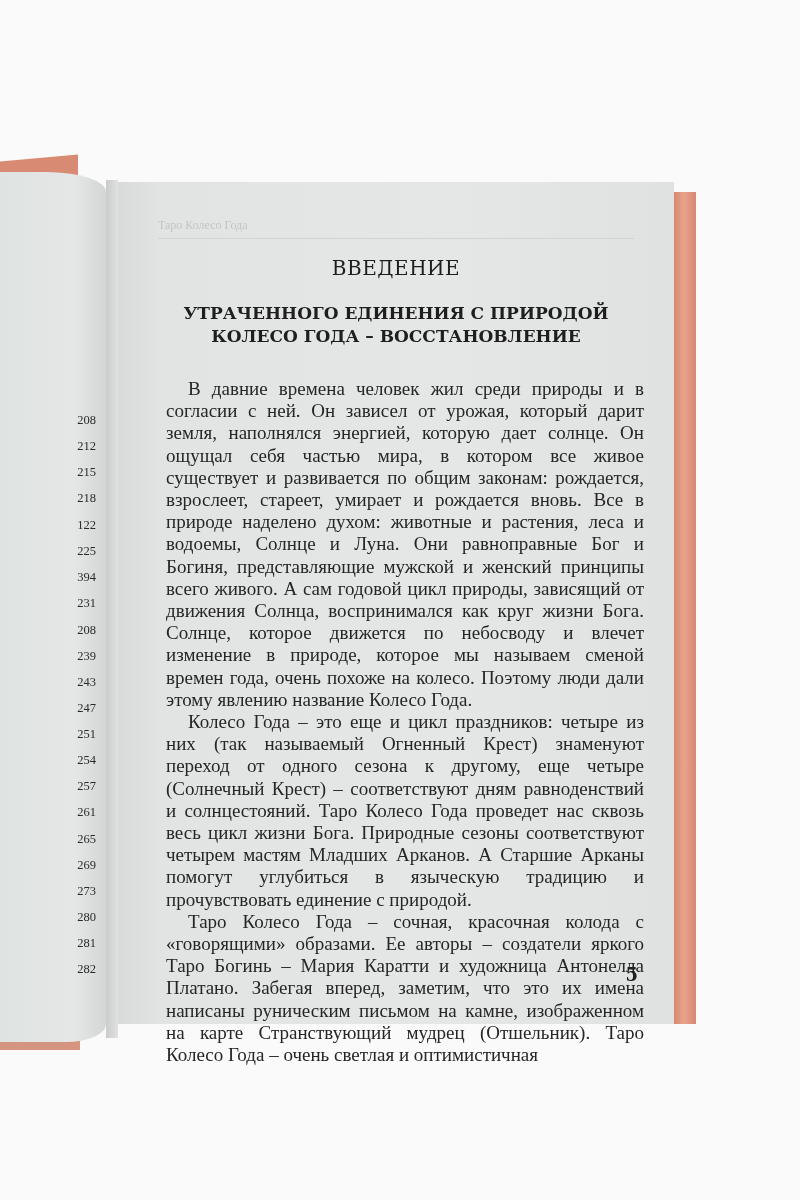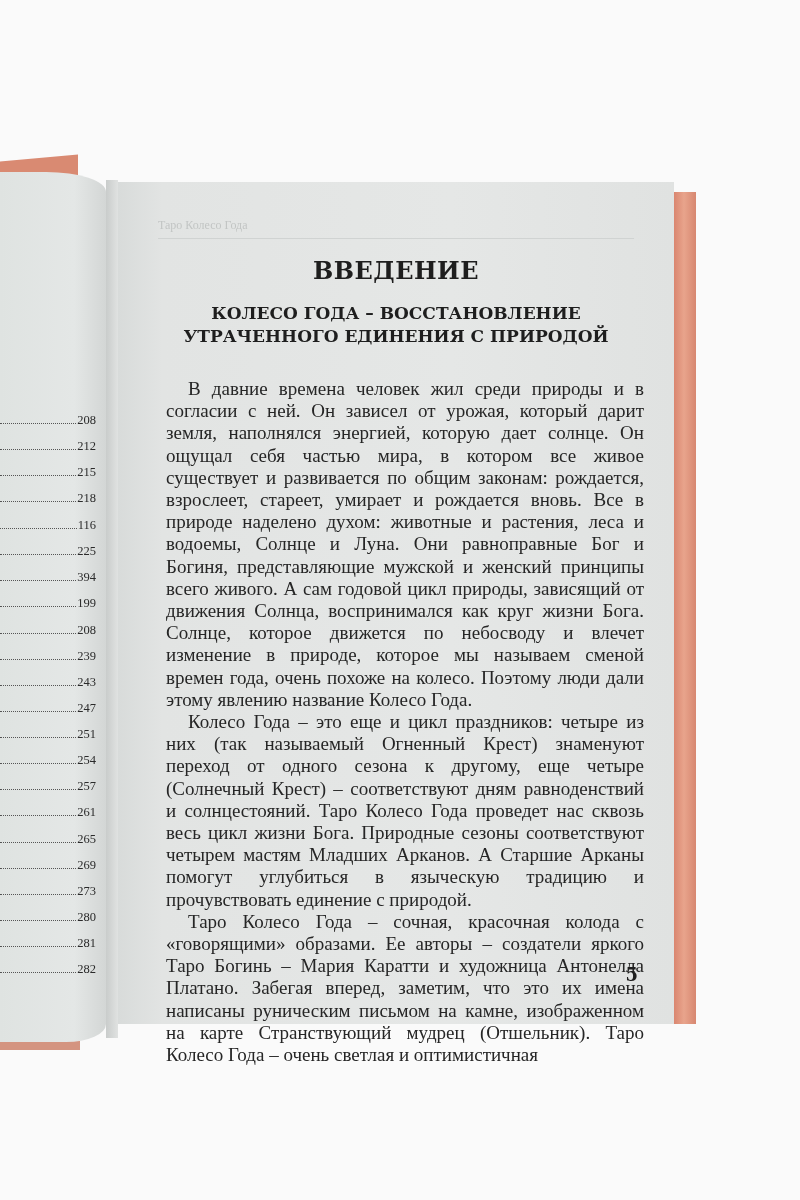--- a/index.html
+++ b/index.html
@@ -26,39 +26,39 @@
     border-top-right-radius:60px 20px;
     border-bottom-right-radius:40px 18px;
   }
   .gutter {
     position:absolute; left:106px; top:180px; width:12px; height:858px;
     background:linear-gradient(90deg,#c9cccb,#e0e2e1);
   }
   .toc-row {
     position:absolute; left:0; width:96px; height:20px;
     display:flex; align-items:flex-end;
-    font-size:12.5px; color:#2a2a2a;
+    font-size:12.5px; color:#2a2a2a;flex-direction:column;
   }
   .toc-dots {
     flex:1; border-bottom:1.5px dotted #555; margin-bottom:4px; margin-right:1px;
   }
   .toc-num { font-family:"Liberation Serif",serif; }
   .right-page {
     position:absolute; left:118px; top:182px; width:556px; height:842px;
     background:linear-gradient(90deg,#d8dbda 0%,#e2e4e3 8%,#e5e7e6 60%,#e0e2e1 100%);
   }
   .ghost-header {
     position:absolute; left:40px; top:36px; font-size:12px; color:#c2c5c4;
   }
   .ghost-rule {
     position:absolute; left:40px; right:40px; top:56px; height:1px; background:#d0d3d2;
   }
   .title {
     position:absolute; left:0; right:0; top:74px; text-align:center;
-    font-family:"DejaVu Serif",serif; font-weight:bold; font-size:24px;
+    font-family:"DejaVu Serif",serif; font-weight:normal; font-size:20px;
     color:#1e1e1e; letter-spacing:0.5px;
   }
   .subtitle {
     position:absolute; left:0; right:0; top:120px; text-align:center;
     font-family:"DejaVu Serif",serif; font-weight:bold; font-size:17px;
     color:#1e1e1e; line-height:23px;
   }
   .body-text {
     position:absolute; left:48px; width:478px; top:196px;
     font-size:19px; line-height:22.2px; color:#262626; text-align:justify;
@@ -88,33 +88,33 @@
   <div class="toc-row" style="top:288px">
       <span class="toc-dots"></span>
       <span class="toc-num">215</span>
     </div>
   <div class="toc-row" style="top:314px">
       <span class="toc-dots"></span>
       <span class="toc-num">218</span>
     </div>
   <div class="toc-row" style="top:341px">
       <span class="toc-dots"></span>
-      <span class="toc-num">116</span>
+      <span class="toc-num">122</span>
     </div>
   <div class="toc-row" style="top:367px">
       <span class="toc-dots"></span>
       <span class="toc-num">225</span>
     </div>
   <div class="toc-row" style="top:393px">
       <span class="toc-dots"></span>
       <span class="toc-num">394</span>
     </div>
   <div class="toc-row" style="top:419px">
       <span class="toc-dots"></span>
-      <span class="toc-num">199</span>
+      <span class="toc-num">231</span>
     </div>
   <div class="toc-row" style="top:446px">
       <span class="toc-dots"></span>
       <span class="toc-num">208</span>
     </div>
   <div class="toc-row" style="top:472px">
       <span class="toc-dots"></span>
       <span class="toc-num">239</span>
     </div>
   <div class="toc-row" style="top:498px">
@@ -166,22 +166,22 @@
       <span class="toc-num">282</span>
     </div>
 </div>
 <div class="gutter"></div>
 
 <div class="right-page">
   <div class="ghost-header">Таро Колесо Года</div>
   <div class="ghost-rule"></div>
   <div class="title">ВВЕДЕНИЕ</div>
   <div class="subtitle">
+    <div>УТРАЧЕННОГО ЕДИНЕНИЯ С ПРИРОДОЙ</div>
     <div>КОЛЕСО ГОДА – ВОССТАНОВЛЕНИЕ</div>
-    <div>УТРАЧЕННОГО ЕДИНЕНИЯ С ПРИРОДОЙ</div>
   </div>
   <div class="body-text">
     <p>В давние времена человек жил среди природы и в согласии с ней. Он зависел от урожая, который дарит земля, наполнялся энергией, которую дает солнце. Он ощущал себя частью мира, в котором все живое существует и развивается по общим законам: рождается, взрослеет, стареет, умирает и рождается вновь. Все в природе наделено духом: животные и растения, леса и водоемы, Солнце и Луна. Они равноправные Бог и Богиня, представляющие мужской и женский принципы всего живого. А сам годовой цикл природы, зависящий от движения Солнца, воспринимался как круг жизни Бога. Солнце, которое движется по небосводу и влечет изменение в природе, которое мы называем сменой времен года, очень похоже на колесо. Поэтому люди дали этому явлению название Колесо Года.</p>
     <p>Колесо Года – это еще и цикл праздников: четыре из них (так называемый Огненный Крест) знаменуют переход от одного сезона к другому, еще четыре (Солнечный Крест) – соответствуют дням равноденствий и солнцестояний. Таро Колесо Года проведет нас сквозь весь цикл жизни Бога. Природные сезоны соответствуют четырем мастям Младших Арканов. А Старшие Арканы помогут углубиться в языческую традицию и прочувствовать единение с природой.</p>
     <p>Таро Колесо Года – сочная, красочная колода с «говорящими» образами. Ее авторы – создатели яркого Таро Богинь – Мария Каратти и художница Антонелла Платано. Забегая вперед, заметим, что это их имена написаны руническим письмом на камне, изображенном на карте Странствующий мудрец (Отшельник). Таро Колесо Года – очень светлая и оптимистичная</p>
   </div>
   <div class="page-num">5</div>
 </div>
 
 </body></html>

